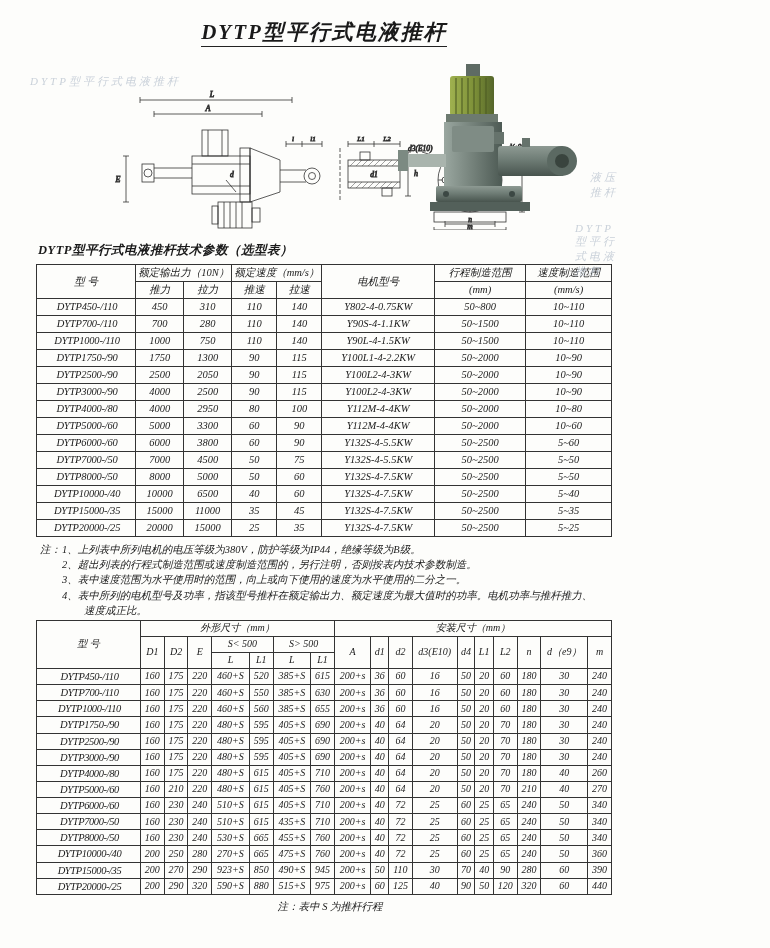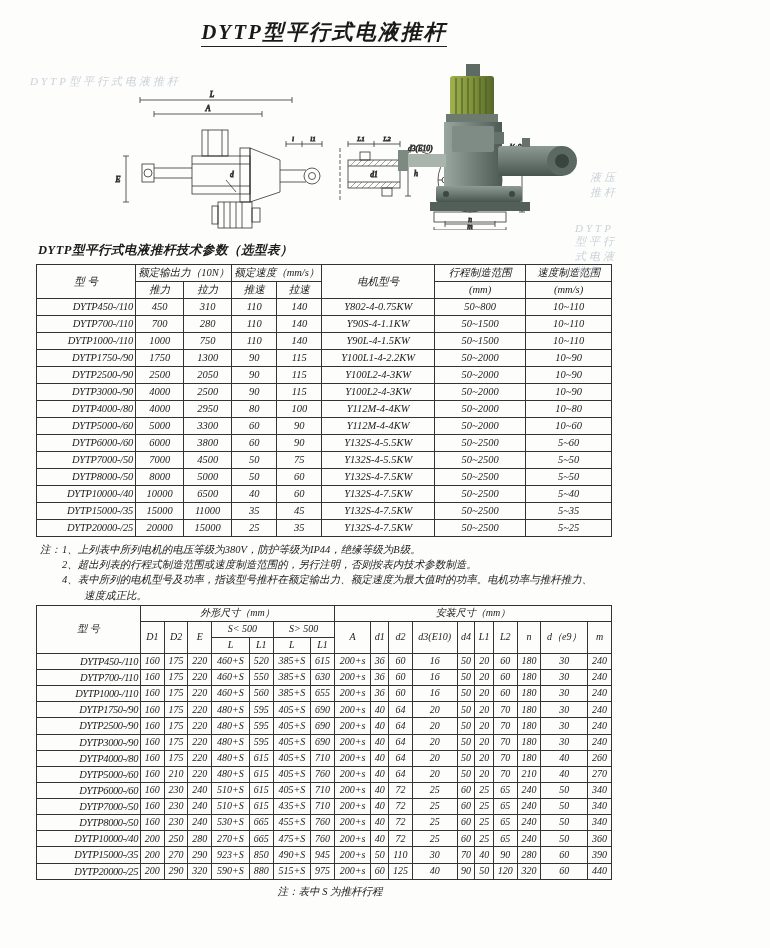--- a/index.html
+++ b/index.html
@@ -59,21 +59,21 @@
     font-family: "Liberation Serif", serif;
   }
   table.t th, table.t td {
     border: 1px solid #333;
     text-align: center;
     padding: 1px 2px;
     line-height: 1.25;
     white-space: nowrap;
   }
   table.t thead th { font-weight: normal; }
-  table.t td.model { text-align: right; padding-left: 4px; font-size: 10.5px; }
+  table.t td.model { text-align: center; padding-left: 4px; font-size: 10.5px; }
 
   .t1 td, .t1 th { height: 17px; }
   .t1 td.model { letter-spacing: -0.2px; }
 
   .notes {
     font-size: 10.5px;
     line-height: 1.45;
     padding: 5px 2px 2px 4px;
   }
   .notes .nline { display: block; text-indent: 0; padding-left: 22px; position: relative; }
@@ -446,20 +446,21 @@
             <td>Y132S-4-7.5KW</td>
             <td>50~2500</td>
             <td>5~25</td>
           </tr>
         </tbody>
     </table>
 
     <div class="notes">
       <span class="nline"><span class="lead">注：</span><span>1、上列表中所列电机的电压等级为380V，防护等级为IP44，绝缘等级为B级。</span></span>
       <span class="nline"><span>2、超出列表的行程式制造范围或速度制造范围的，另行注明，否则按表内技术参数制造。</span></span>
+      <span class="nline"><span>3、表中速度范围为水平使用时的范围，向上或向下使用的速度为水平使用的二分之一。</span></span>
       <span class="nline"><span>4、表中所列的电机型号及功率，指该型号推杆在额定输出力、额定速度为最大值时的功率。电机功率与推杆推力、</span></span>
       <span class="nline cont"><span>速度成正比。</span></span>
     </div>
   </div>
 
   <div class="block">
 
     <table class="t t2">
       <thead>
         <tr>

